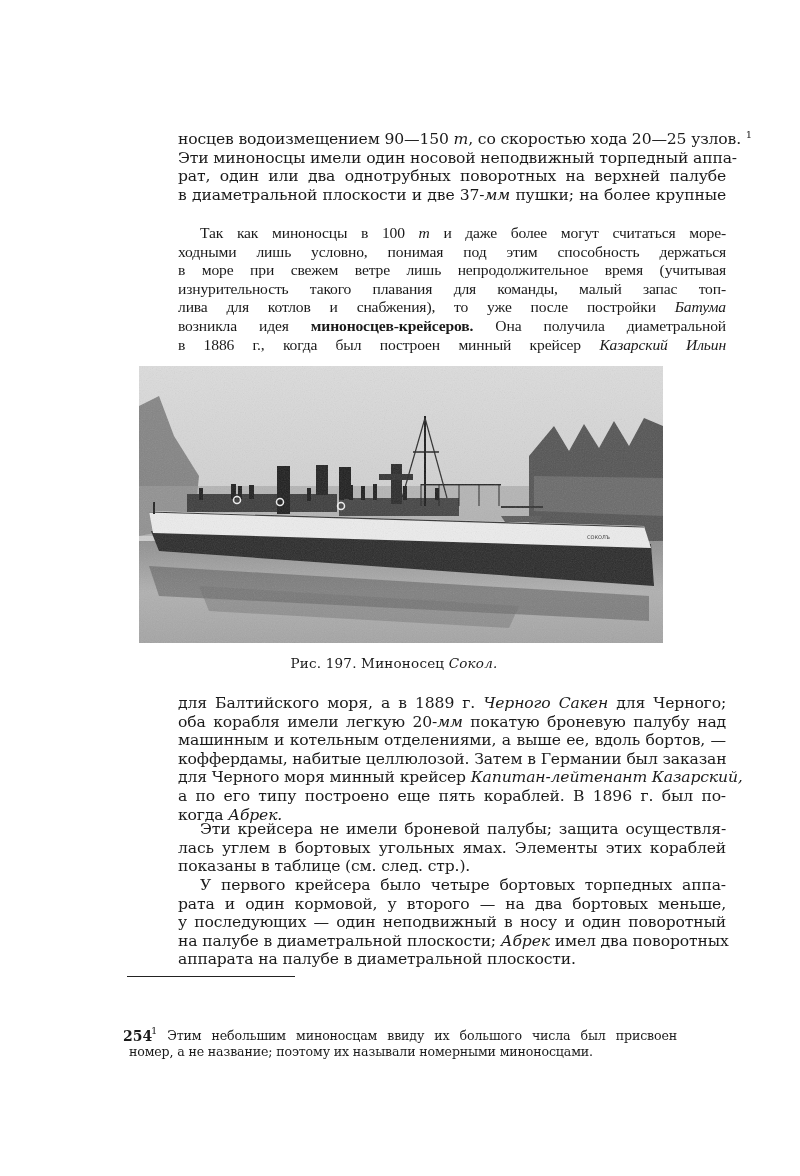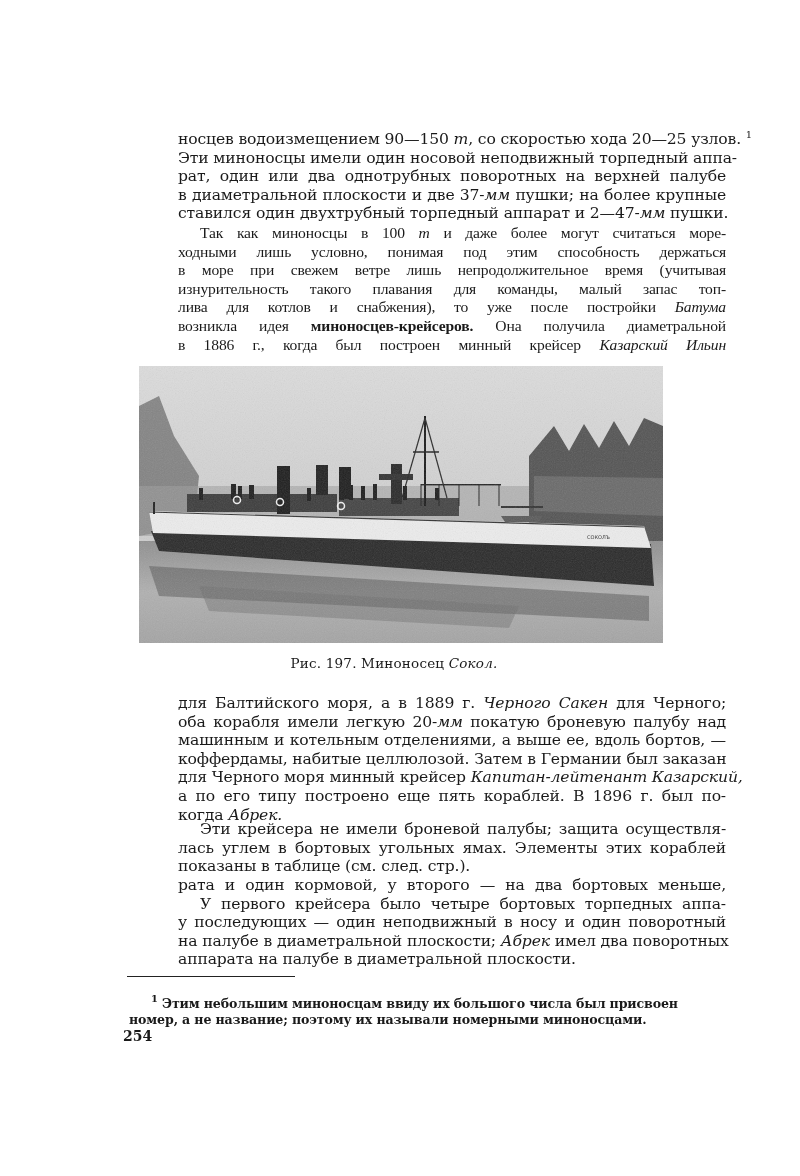--- a/index.html
+++ b/index.html
@@ -23,35 +23,34 @@
   #blk5 { top: 858px; }
 
   .figure { position: absolute; left: 139px; top: 366px; width: 524px; height: 277px;
             background: #c9c9c9; overflow: hidden; }
   .figure svg { display: block; }
   .caption { position: absolute; left: 0; width: 788px; top: 655px; text-align: center;
              font-size: 13.5px; letter-spacing: 0.2px; }
 
   .fn-rule { position: absolute; left: 127px; top: 976px; width: 168px; height: 0;
              border-top: 1.3px solid #222; }
-  .footnote { position: absolute; left: 129px; top: 996px; width: 548px; font-weight: bold; }
+  .footnote { position: absolute; left: 129px; top: 1028px; width: 548px; }
   .footnote .line { font-size: 12.6px; line-height: 15.5px; }
   .pagenum { position: absolute; left: 123px; top: 1028px; font-size: 14px; font-weight: bold; }
 </style>
 </head>
 <body>
 
 <div class="page">
 
   <div class="block" id="blk1">
     <span class="line"><span>носцев водоизмещением 90—150 </span><span class="it">т</span><span>, со скоростью хода 20—25 узлов. </span><sup>1</sup></span>
     <span class="line">Эти миноносцы имели один носовой неподвижный торпедный аппа-</span>
     <span class="line">рат, один или два однотрубных поворотных на верхней палубе</span>
     <span class="line"><span>в диаметральной плоскости и две 37-</span><span class="it">мм</span><span> пушки; на более крупные</span></span>
-    <span class="line"><span>ставился один двухтрубный торпедный аппарат и 2—47-</span><span class="it">мм</span><span> пушки.</span></span>
   </div>
 
   <div class="block" id="blk2">
     <span class="line indent"><span>Так как миноносцы в 100 </span><span class="it">т</span><span> и даже более могут считаться море-</span></span>
     <span class="line">ходными лишь условно, понимая под этим способность держаться</span>
     <span class="line">в море при свежем ветре лишь непродолжительное время (учитывая</span>
     <span class="line">изнурительность такого плавания для команды, малый запас топ-</span>
     <span class="line"><span>лива для котлов и снабжения), то уже после постройки </span><span class="it">Батума</span></span>
     <span class="line"><span>возникла идея </span><span class="b">миноносцев-крейсеров.</span><span> Она получила диаметральной</span></span>
     <span class="line"><span>в 1886 г., когда был построен минный крейсер </span><span class="it">Казарский Ильин</span></span>
@@ -157,22 +156,22 @@
     <span class="line last"><span>когда </span><span class="it">Абрек.</span></span>
   </div>
 
   <div class="block" id="blk4">
     <span class="line indent">Эти крейсера не имели броневой палубы; защита осуществля-</span>
     <span class="line">лась углем в бортовых угольных ямах. Элементы этих кораблей</span>
     <span class="line last">показаны в таблице (см. след. стр.).</span>
   </div>
 
   <div class="block" id="blk5" style="top:876px">
+    <span class="line indent">У первого крейсера было четыре бортовых торпедных аппа-</span>
     <span class="line">рата и один кормовой, у второго — на два бортовых меньше,</span>
-    <span class="line indent">У первого крейсера было четыре бортовых торпедных аппа-</span>
     <span class="line">у последующих — один неподвижный в носу и один поворотный</span>
     <span class="line"><span>на палубе в диаметральной плоскости; </span><span class="it">Абрек</span><span> имел два поворотных</span></span>
     <span class="line last">аппарата на палубе в диаметральной плоскости.</span>
   </div>
 
   <div class="fn-rule"></div>
   <div class="footnote">
     <span class="line indent"><sup>1</sup> <span>Этим небольшим миноносцам ввиду их большого числа был присвоен</span></span>
     <span class="line last">номер, а не название; поэтому их называли номерными миноносцами.</span>
   </div>

